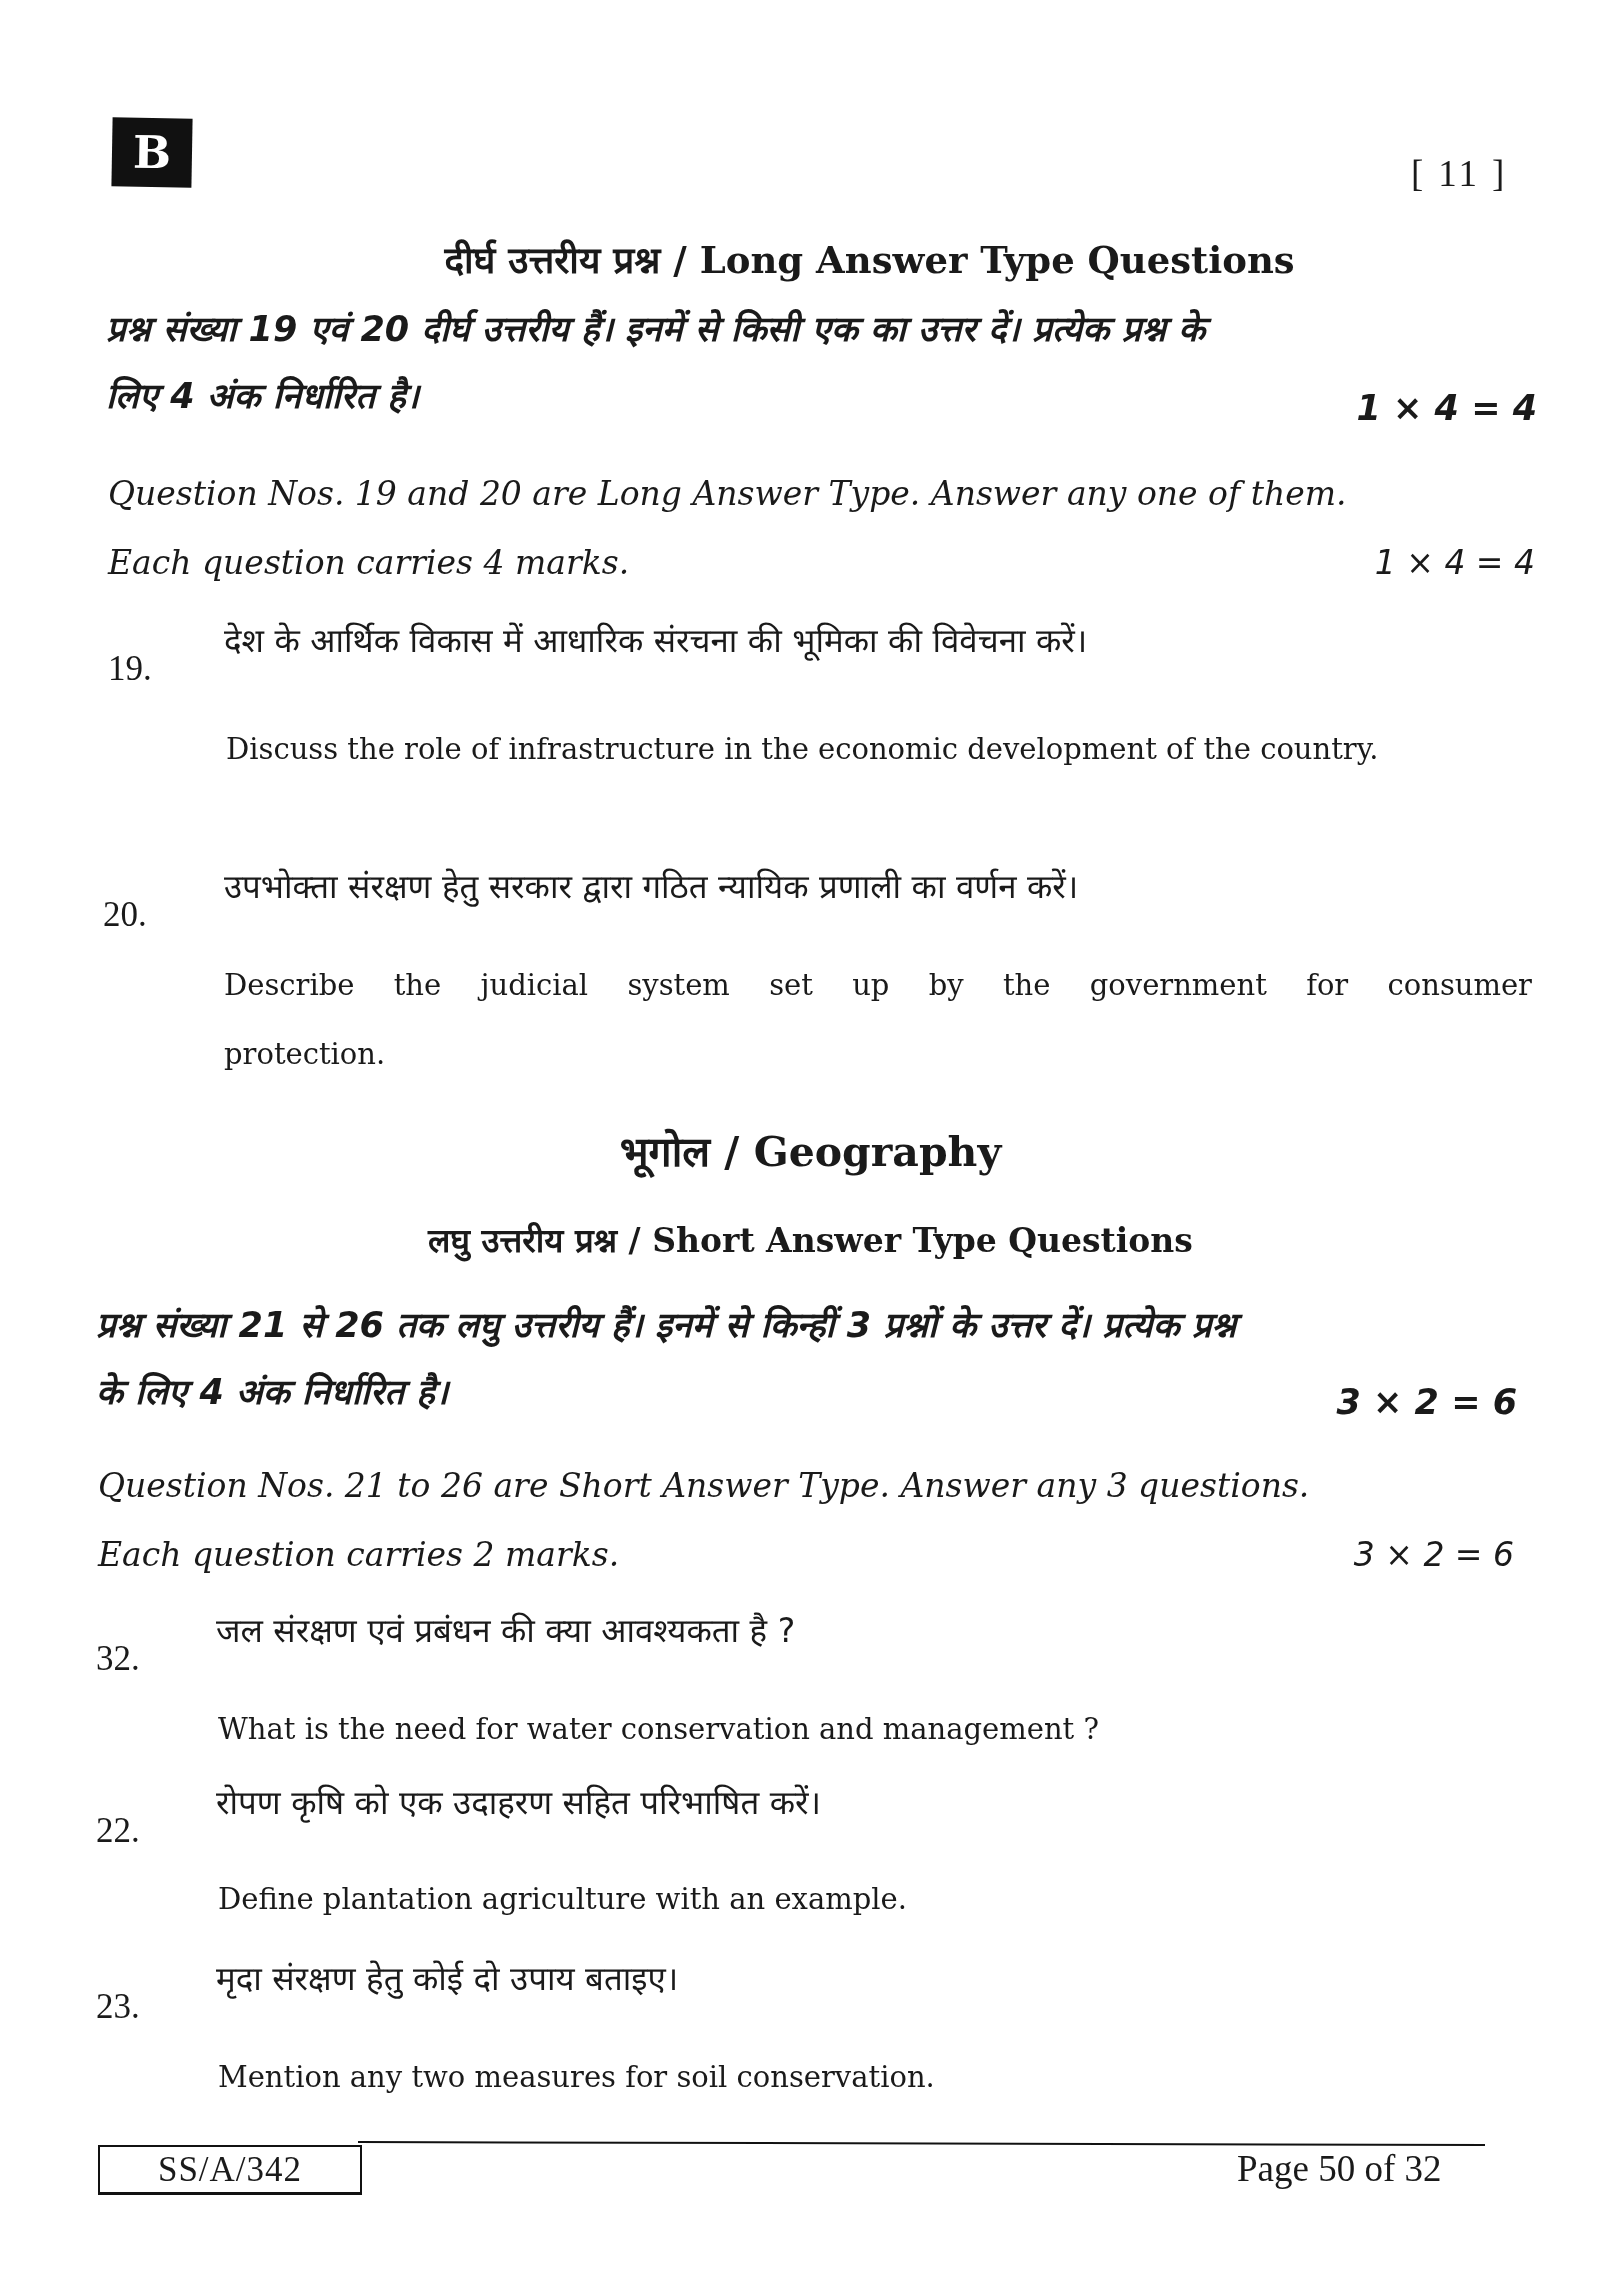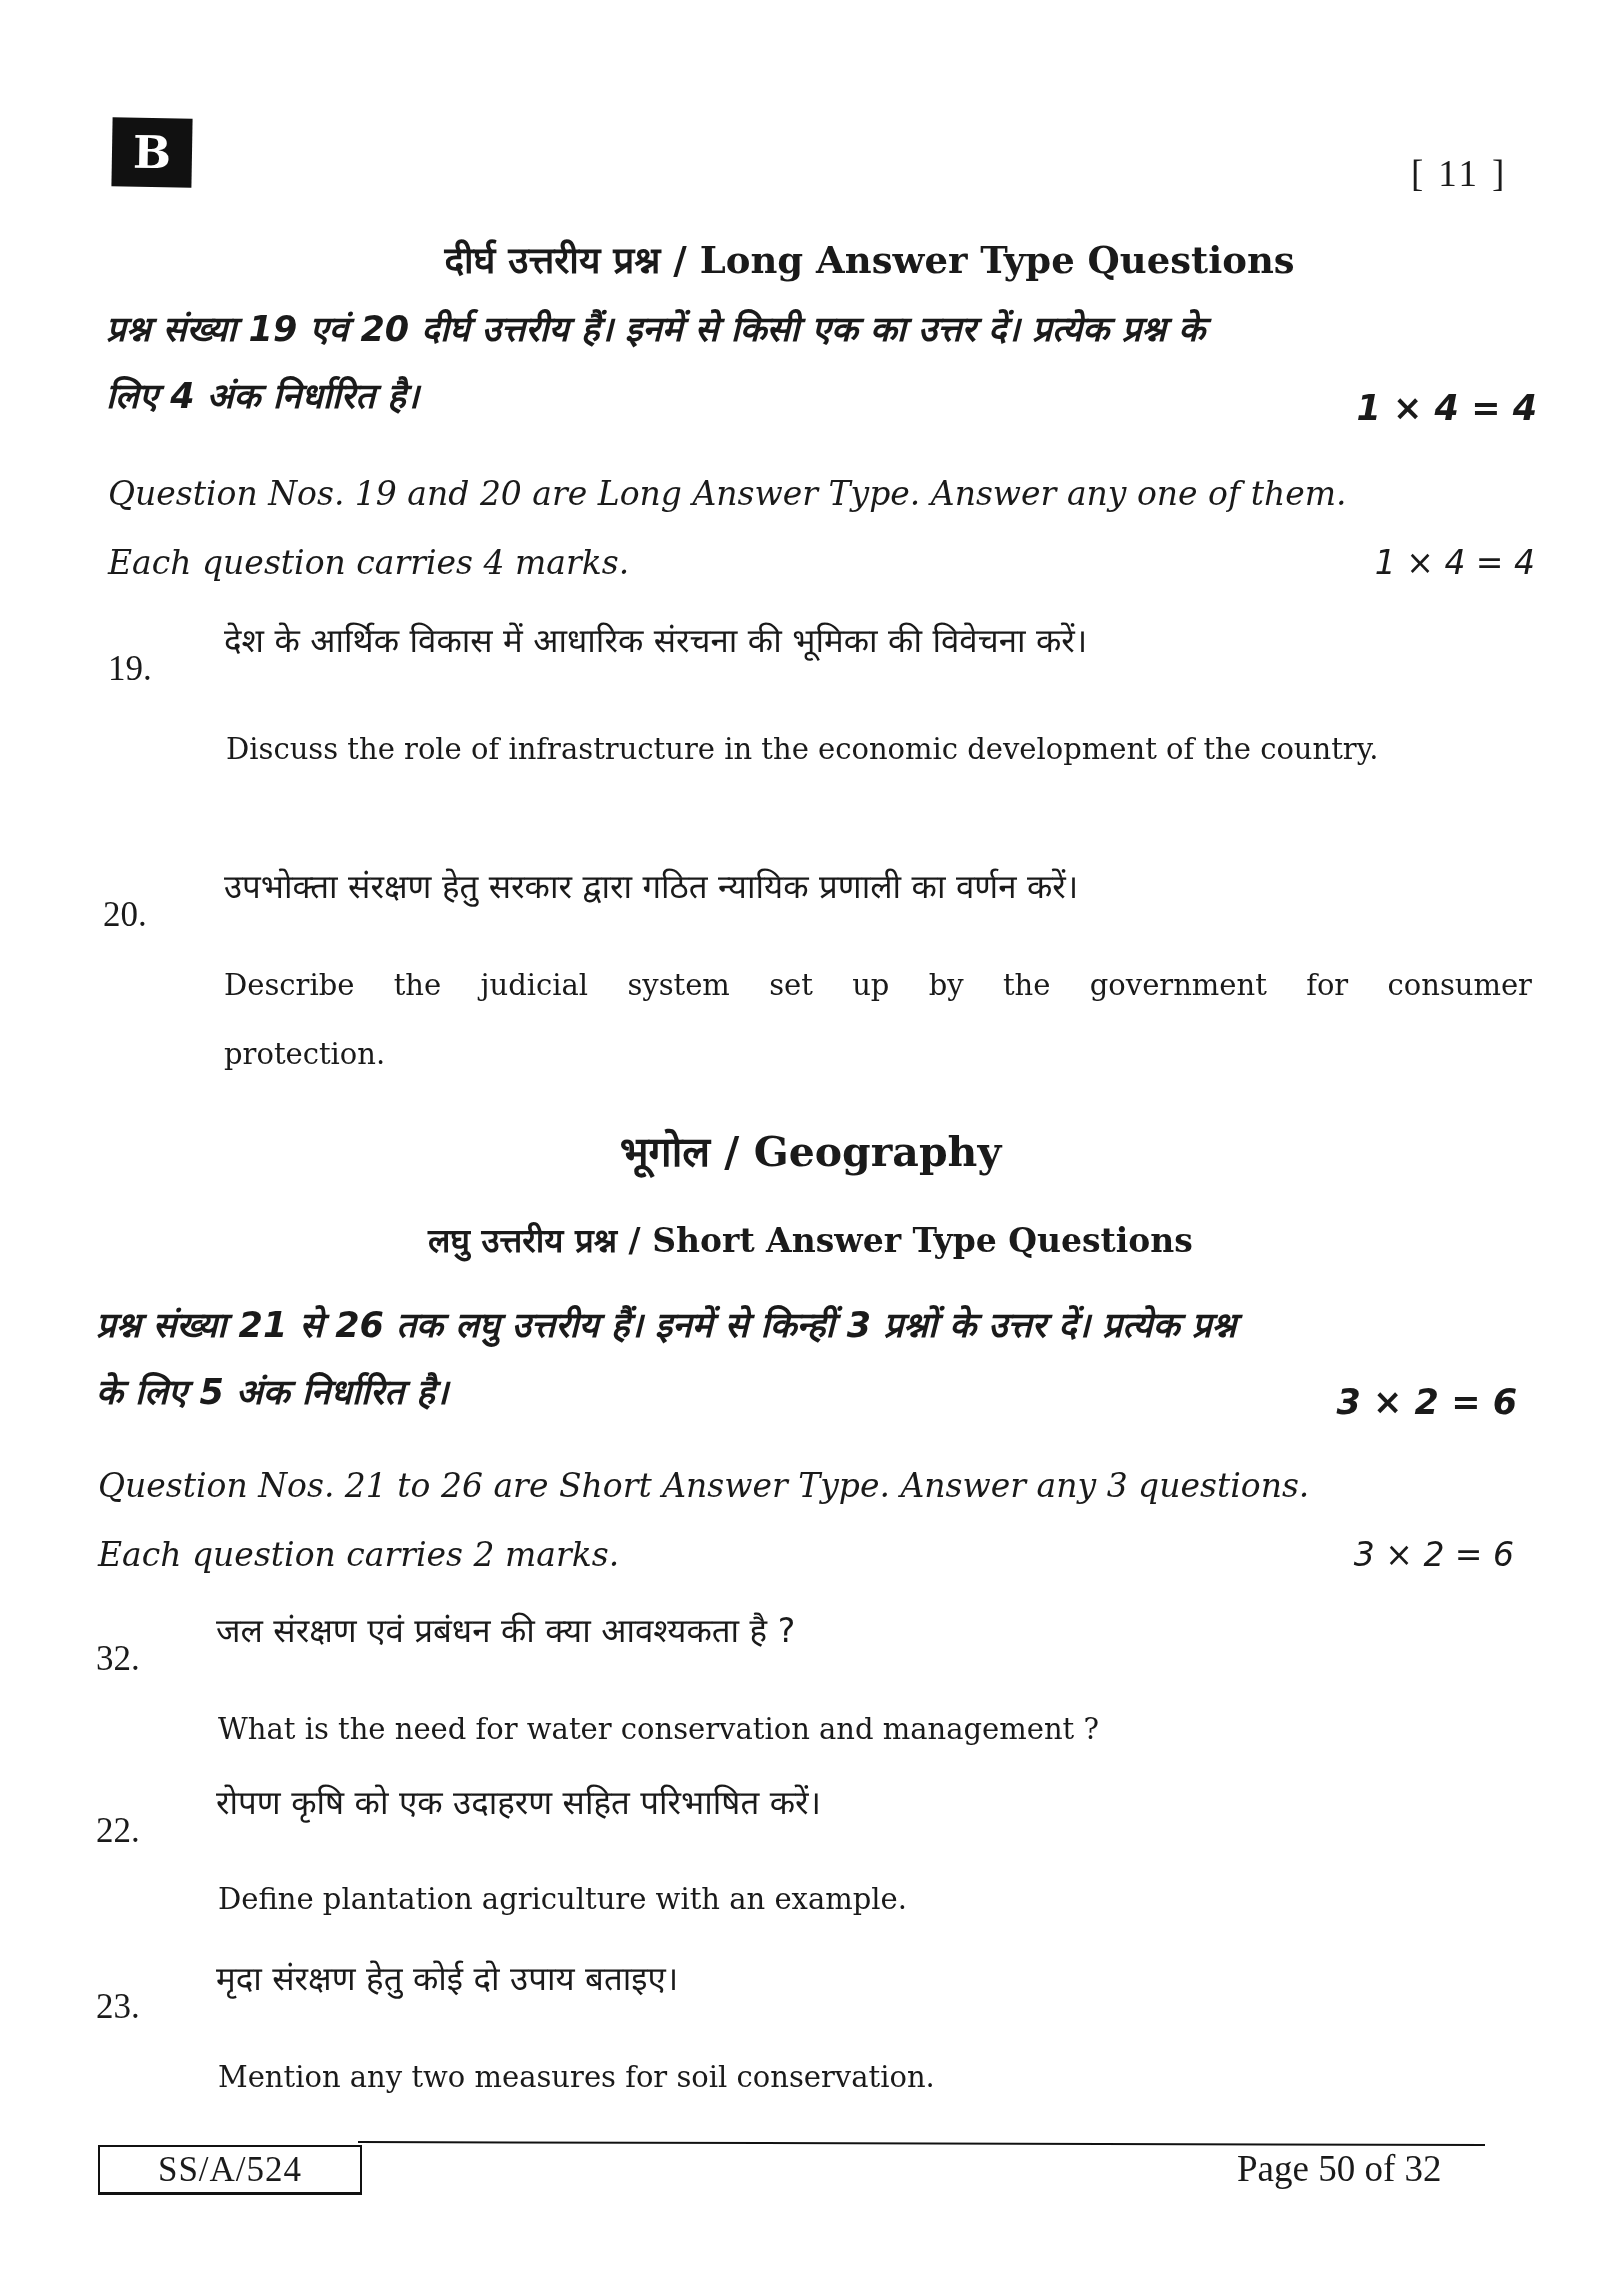--- a/index.html
+++ b/index.html
@@ -146,21 +146,21 @@
   <span class="hi">भूगोल</span><span> / </span><span>Geography</span>
 </div>
 
 <div class="abs heading" style="top:1217px; font-size:33px;">
   <span class="hi">लघु उत्तरीय प्रश्न</span><span> / </span><span>Short Answer Type Questions</span>
 </div>
 
 <div class="abs instr-hi" style="left:96px; top:1292px; width:1421px;">
   <div>प्रश्न संख्या 21 से 26 तक लघु उत्तरीय हैं। इनमें से किन्हीं 3 प्रश्नों के उत्तर दें। प्रत्येक प्रश्न</div>
   <div style="position:relative;">
-    <span>के लिए 5 अंक निर्धारित है।</span>
+    <span>के लिए 4 अंक निर्धारित है।</span>
     <span class="marks marks-bold" style="bottom:-9.8px;">3 × 2 = 6</span>
   </div>
 </div>
 
 <div class="abs instr-en" style="left:98px; top:1451px; width:1416px;">
   <div>Question Nos. 21 to 26 are Short Answer Type. Answer any 3 questions.</div>
   <div style="position:relative;">
     <span>Each question carries 2 marks.</span>
     <span class="marks marks-it">3 × 2 = 6</span>
   </div>
@@ -178,15 +178,15 @@
   <div class="q-en abs" style="left:122px; top:86px; width:1304px;">Define plantation agriculture with an example.</div>
 </div>
 
 <div class="abs" style="left:96px; top:1955px; width:1431px;">
   <span class="q-num abs" style="left:0; top:0;">23.</span>
   <div class="q-hi abs" style="left:120px; top:0; width:1304px;">मृदा संरक्षण हेतु कोई दो उपाय बताइए।</div>
   <div class="q-en abs" style="left:122px; top:88px; width:1304px;">Mention any two measures for soil conservation.</div>
 </div>
 
 <div class="abs footer-line"></div>
-<div class="abs footer-code">SS/A/524</div>
+<div class="abs footer-code">SS/A/342</div>
 <div class="abs footer-page">Page 50 of 32</div>
 
 
 </body></html>

